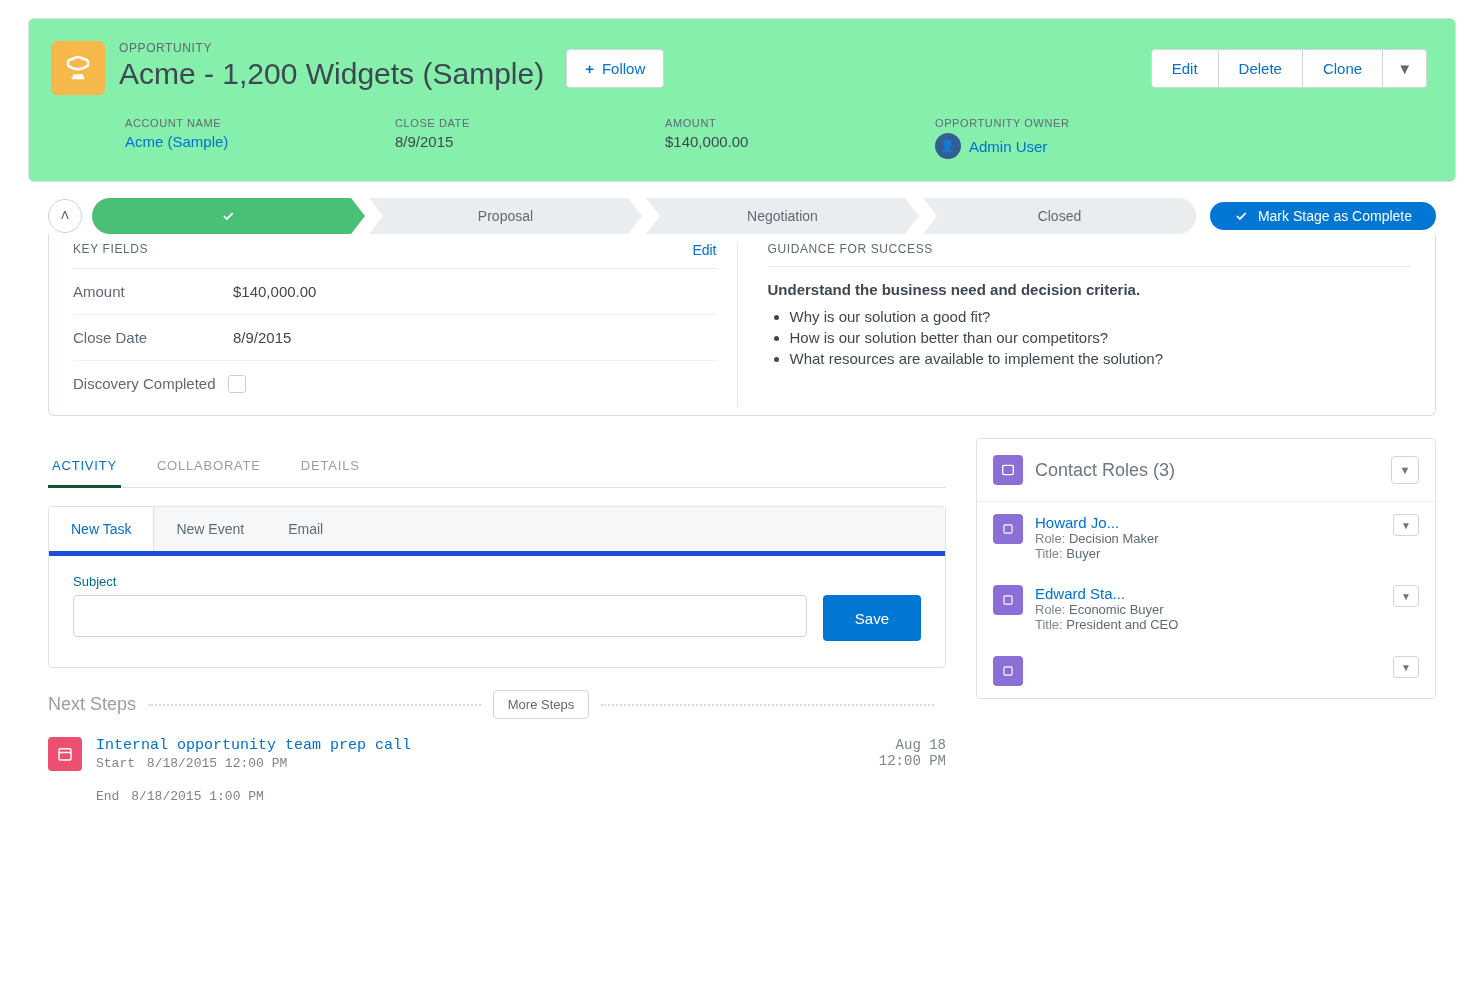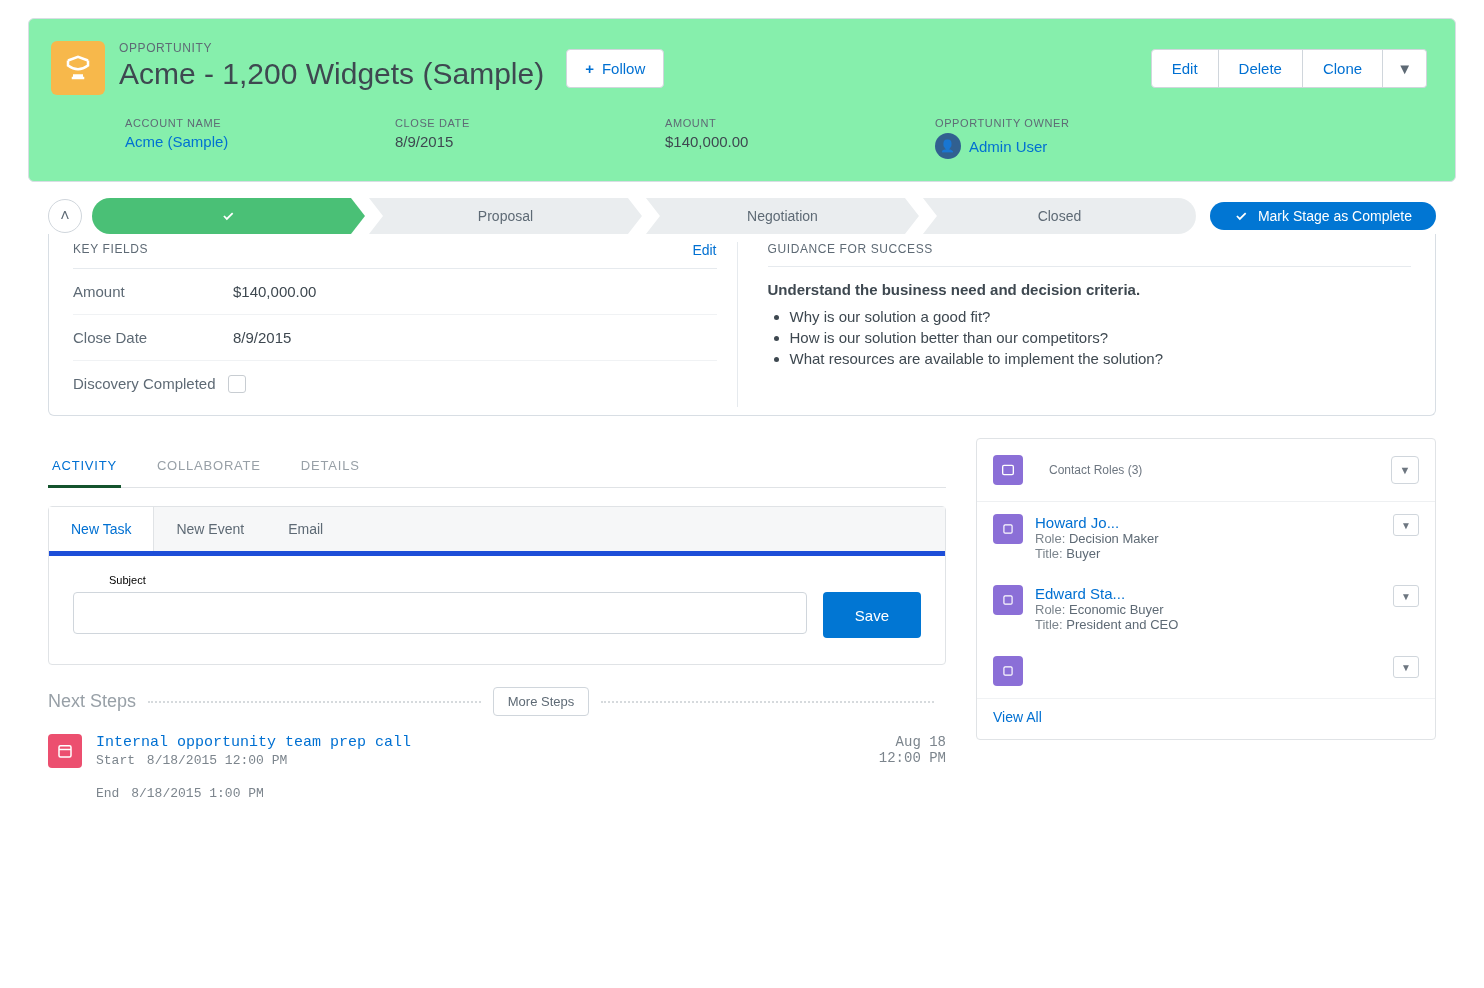--- a/index.html
+++ b/index.html
@@ -55,41 +55,41 @@
 
   .main-tabs { display:flex; gap:32px; border-bottom:1px solid #e0e3e6; margin-top:10px;}
   .main-tab { padding:12px 4px; font-size:13px; letter-spacing:.8px; color:#98a0a7; cursor:pointer;}
   .main-tab.active { color:#0070d2; border-bottom:3px solid #14532d; margin-bottom:-1px;}
 
   .activity-card { border:1px solid #e0e3e6; border-radius:4px; margin-top:18px;}
   .sub-tabs { display:flex; background:#f6f7f8; border-bottom:5px solid #1d4ed8;}
   .sub-tab { padding:14px 22px; font-size:14px; color:#5e6a75; cursor:pointer;}
   .sub-tab.active { background:#fff; color:#0070d2; border-right:1px solid #e0e3e6;}
   .form-body { padding:18px 24px 26px;}
-  .form-body .flabel { font-size:11px; color:#000000; margin-bottom:6px;margin-left:36px;}
+  .form-body .flabel { font-size:13px; color:#0369a1; margin-bottom:6px;}
   .form-row { display:flex; gap:16px; align-items:flex-start;}
   .text-input { flex:1; height:42px; border:1px solid #d0d6dc; border-radius:4px; padding:0 10px; font-size:14px;}
   .save-btn { background:#0176d3;color:#fff;border:none;border-radius:4px;padding:0 32px;height:46px;font-size:15px;cursor:pointer;}
 
   .next-steps-row { display:flex; align-items:center; margin-top:22px; color:#98a0a7; font-size:18px;}
   .dots { flex:1; height:1px; border-top:2px dotted #d6dadd; margin:0 12px;}
   .more-steps { border:1px solid #d0d6dc;background:#fff;border-radius:4px;padding:6px 14px;font-size:13px;color:#5e6a75;cursor:pointer;}
 
   .tl-item { display:flex; gap:14px; margin-top:18px;font-family:Liberation Mono, monospace;}
   .tl-badge { width:34px;height:34px;border-radius:4px;background:#ec4f6f;display:flex;align-items:center;justify-content:center;color:#fff;flex-shrink:0;}
   .tl-body { flex:1;}
   .tl-title {color:#0070d2;font-size:15px;cursor:pointer;}
   .tl-meta {font-size:13px;color:#7c858d;margin-top:2px;display:flex;gap:18px;flex-direction:column;}
   .tl-meta .m-lbl { margin-right:4px;}
   .tl-right { text-align:right; color:#7c858d; font-size:14px;}
 
   .related-card { border:1px solid #e0e3e6; border-radius:4px; margin-top:2px;}
   .rc-header { display:flex; align-items:center; gap:12px; padding:16px 16px; border-bottom:1px solid #eef0f2;}
   .rc-icon { width:30px;height:30px;border-radius:4px;background:#8b6fd7;display:flex;align-items:center;justify-content:center;color:#fff;}
-  .rc-title { font-size:12px;color:#6d7680;margin-left:14px;}
+  .rc-title { font-size:18px;color:#6d7680;}
   .rc-menu { margin-left:auto;width:28px;height:28px;border:1px solid #d0d6dc;border-radius:4px;display:flex;align-items:center;justify-content:center;color:#6d7680;cursor:pointer;font-size:11px;}
   .rc-item { display:flex; gap:12px; padding:12px 16px;}
   .rc-item .ic { width:30px;height:30px;border-radius:4px;background:#8b6fd7;display:flex;align-items:center;justify-content:center;color:#fff;flex-shrink:0;}
   .rc-item .name { color:#0070d2; font-size:15px; cursor:pointer;}
   .rc-item .meta { font-size:13px; color:#5e6a75;}
   .rc-item .meta .lbl { color:#7c858d;}
   .rc-item .menu {margin-left:auto;width:26px;height:22px;border:1px solid #d0d6dc;border-radius:3px;display:flex;align-items:center;justify-content:center;color:#6d7680;cursor:pointer;font-size:10px;}
   .view-all { padding:10px 16px 14px; color:#0070d2; font-size:14px; cursor:pointer; border-top:1px solid #f0f2f4;}
 </style>
 </head>
@@ -300,18 +300,17 @@
           <div class="ic">
               <svg viewBox="0 0 24 24" width="14" height="14" fill="#fff">
                 <rect x="5" y="5" width="14" height="14" rx="2" fill="none" stroke="#fff" stroke-width="2"></rect>
               </svg>
             </div>
           <div class="menu">
               <span>▼</span>
             </div>
         </div>
 
-        <div class="view-all">View All</div>
       </div>
     </div>
   </div>
 
 </div>
 
 </body></html>

